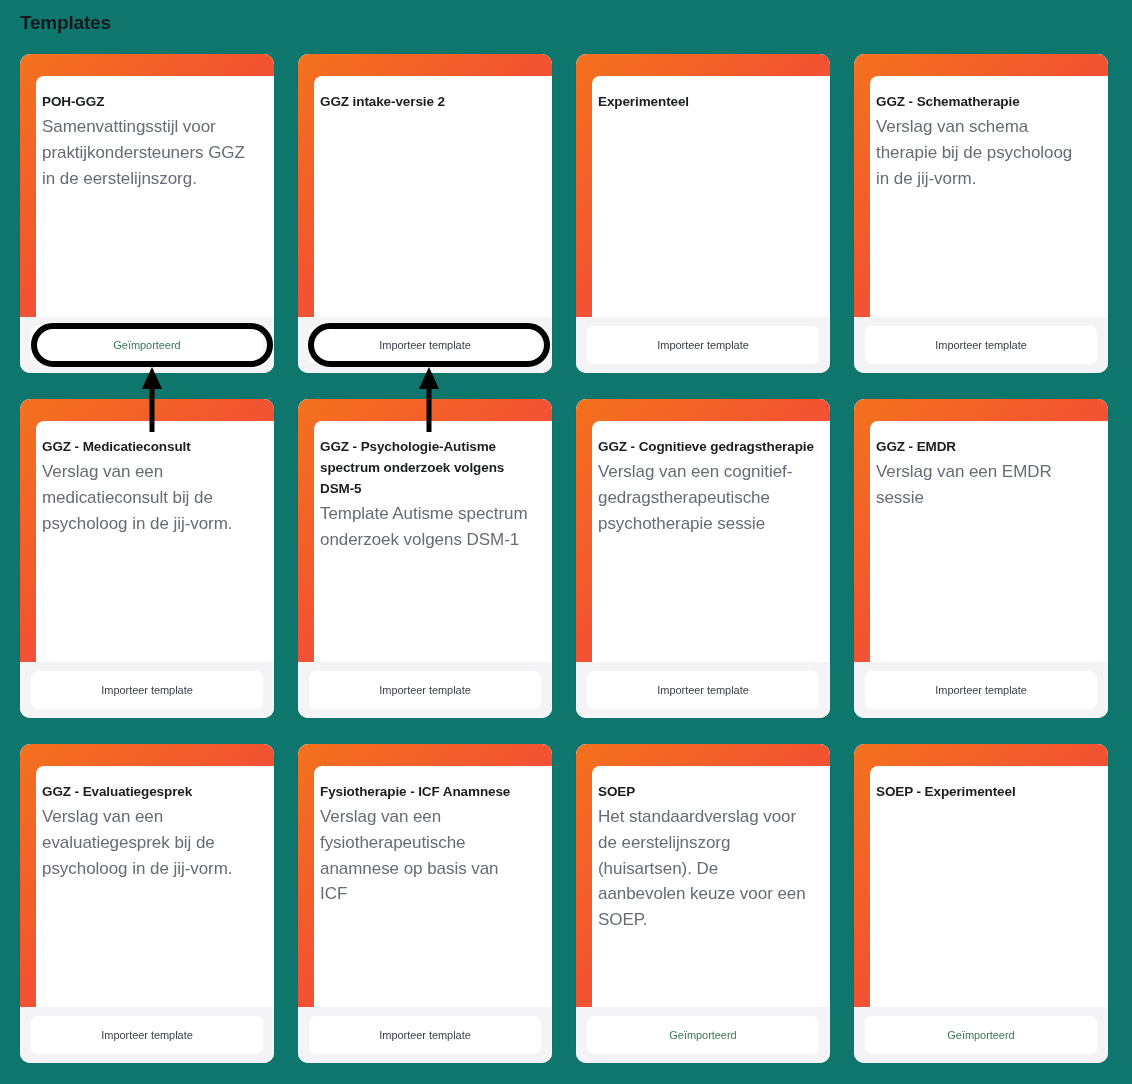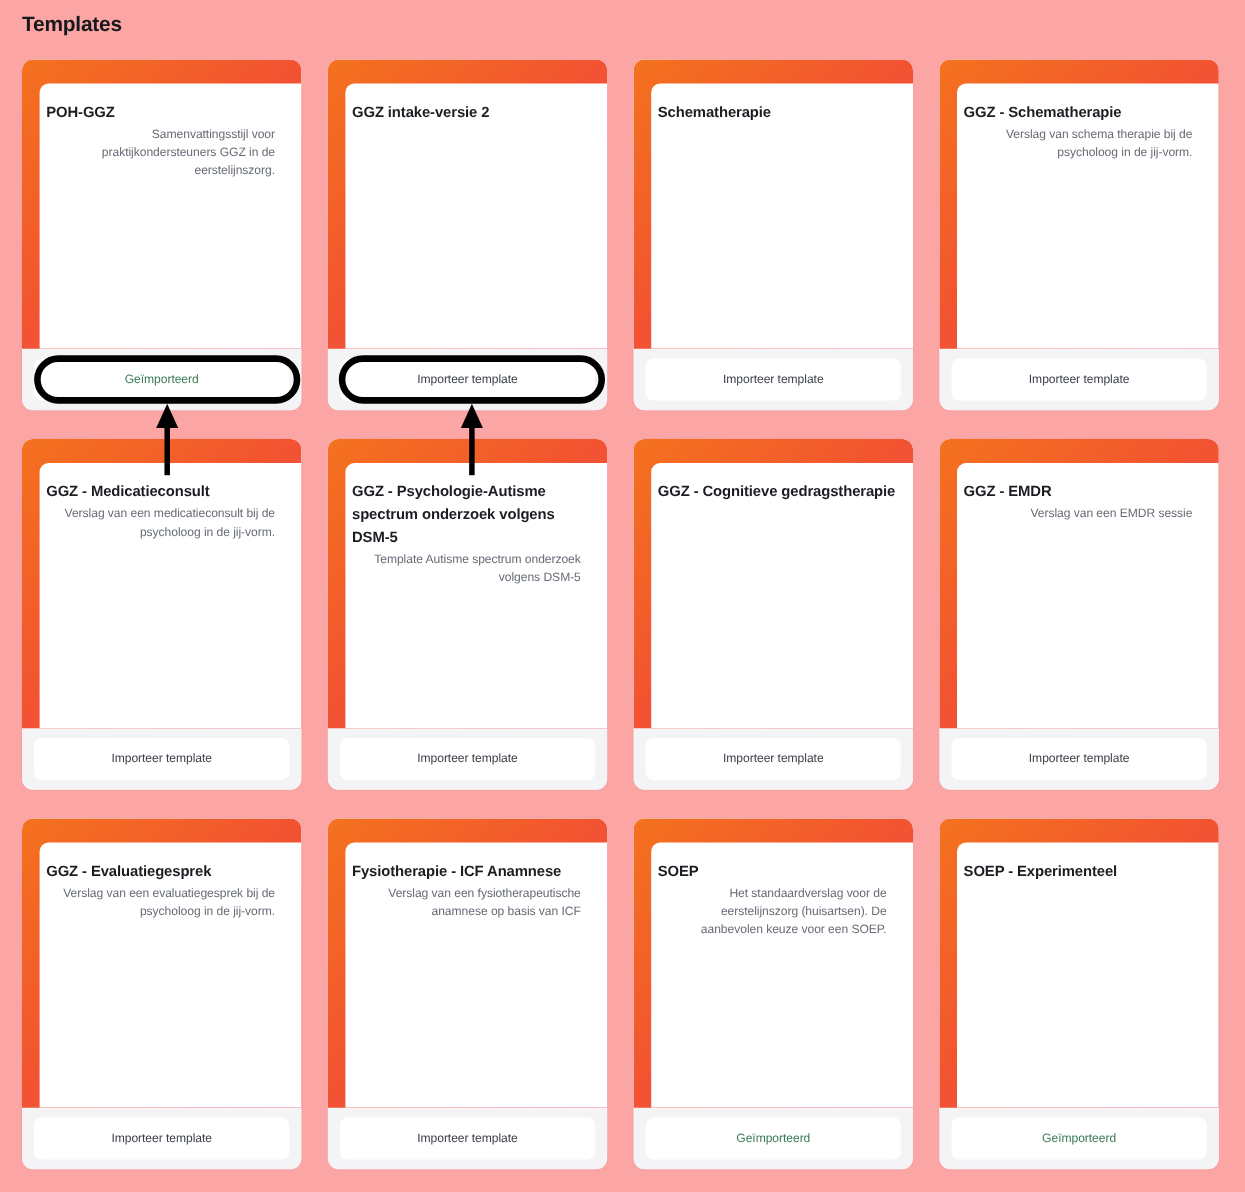--- a/index.html
+++ b/index.html
@@ -9,21 +9,21 @@
     height: 1084px;
     background: #FAFAFA;
     font-family: "Liberation Sans", "DejaVu Sans", sans-serif;
     overflow: hidden;
   }
 
   .page {
     position: relative;
     width: 1132px;
     height: 1084px;
-    background: #fca5a5;
+    background: #0f766e;
   }
 
   .page-title {
     position: absolute;
     left: 20px;
     top: 12px;
     font-size: 19px;
     font-weight: bold;
     color: #16181D;
     letter-spacing: -0.2px;
@@ -77,26 +77,25 @@
   .card-title {
     font-size: 13.5px;
     font-weight: bold;
     color: #1B1D22;
     line-height: 1.55;
     letter-spacing: -0.1px;
     margin-bottom: 1px;
   }
 
   .card-desc {
-    font-size: 11px;
+    font-size: 17px;
     color: #666B75;
     line-height: 1.52;
     letter-spacing: -0.05px;
     padding-right: 10px;
-    text-align: right;
   }
 
   
   .card-footer {
     flex: 0 0 56px;
     background: #F4F4F6;
     display: flex;
     align-items: center;
     justify-content: center;
     padding: 0 11px;
@@ -158,21 +157,21 @@
             <div class="card-desc"></div>
           </div>
         </div>
         <div class="card-footer">
           <button class="import-btn">Importeer template</button>
         </div>
       </div>
       <div class="card">
         <div class="card-gradient">
           <div class="card-inner">
-            <div class="card-title">Schematherapie</div>
+            <div class="card-title">Experimenteel</div>
           </div>
         </div>
         <div class="card-footer">
           <button class="import-btn">Importeer template</button>
         </div>
       </div>
       <div class="card">
         <div class="card-gradient">
           <div class="card-inner">
             <div class="card-title">GGZ - Schematherapie</div>
@@ -191,31 +190,32 @@
           </div>
         </div>
         <div class="card-footer">
           <button class="import-btn">Importeer template</button>
         </div>
       </div>
       <div class="card">
         <div class="card-gradient">
           <div class="card-inner">
             <div class="card-title">GGZ - Psychologie-Autisme spectrum onderzoek volgens DSM-5</div>
-            <div class="card-desc">Template Autisme spectrum onderzoek volgens DSM-5</div>
+            <div class="card-desc">Template Autisme spectrum onderzoek volgens DSM-1</div>
           </div>
         </div>
         <div class="card-footer">
           <button class="import-btn">Importeer template</button>
         </div>
       </div>
       <div class="card">
         <div class="card-gradient">
           <div class="card-inner">
             <div class="card-title">GGZ - Cognitieve gedragstherapie</div>
+            <div class="card-desc">Verslag van een cognitief-gedragstherapeutische psychotherapie sessie</div>
           </div>
         </div>
         <div class="card-footer">
           <button class="import-btn">Importeer template</button>
         </div>
       </div>
       <div class="card">
         <div class="card-gradient">
           <div class="card-inner">
             <div class="card-title">GGZ - EMDR</div>

